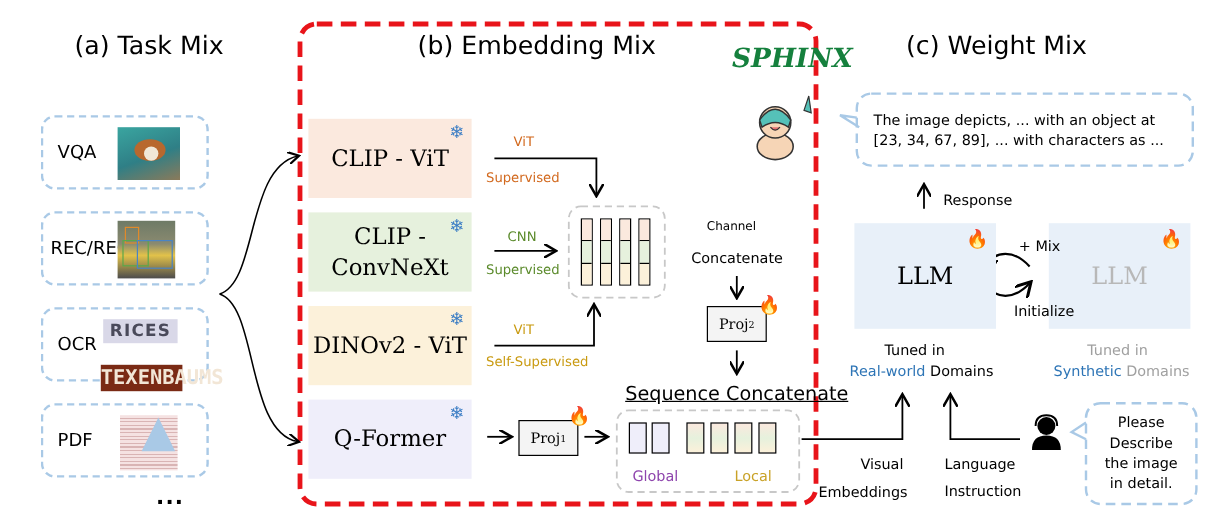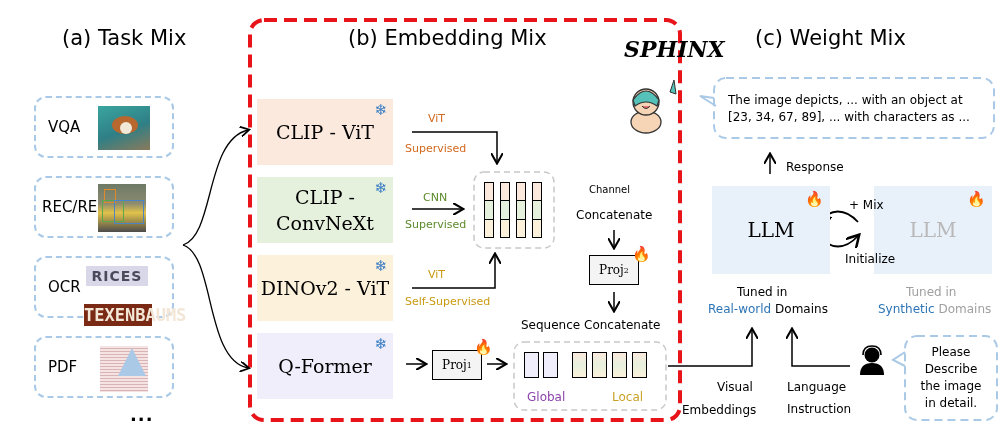--- a/index.html
+++ b/index.html
@@ -72,21 +72,21 @@
   <path d="M714,98 L700,96 L716,106" fill="none" stroke="#a9c9e6" stroke-width="2"></path>
 
   <rect x="905" y="336" width="92" height="84" rx="12" fill="none" stroke="#a9c9e6" stroke-width="2" stroke-dasharray="8,5"></rect>
   <path d="M905,352 L893,360 L905,366" fill="none" stroke="#a9c9e6" stroke-width="2"></path>
 </svg>
 
 <div class="abs title" style="left:22px;top:26px;margin-left:40px;">(a) Task Mix</div>
 <div class="abs title" style="left:348px;top:26px;">(b) Embedding Mix</div>
 <div class="abs title" style="left:755px;top:26px;">(c) Weight Mix</div>
 
-<div class="abs" style="left:624px;top:36px;font-family:'DejaVu Serif',serif;font-style:italic;font-weight:bold;font-size:22px;color:#000000;">SPHINX</div>
+<div class="abs" style="left:610px;top:36px;font-family:'DejaVu Serif',serif;font-style:italic;font-weight:bold;font-size:22px;color:#15803d;">SPHINX</div>
 <div class="abs" style="left:622px;top:78px;width:56px;height:58px;">
   <svg width="56" height="58" style="position:static;">
     <ellipse cx="24" cy="44" rx="15" ry="11" fill="#f6d5b6" stroke="#333" stroke-width="1.3"></ellipse>
     <circle cx="24" cy="24" r="13" fill="#f6d5b6" stroke="#333" stroke-width="1.3"></circle>
     <path d="M11,22 Q24,4 37,22 L35,28 Q24,20 13,28 Z" fill="#55c1b8" stroke="#333" stroke-width="1.2"></path>
     <path d="M20,28 Q24,33 28,28" fill="#e57373" stroke="#333" stroke-width="1"></path>
     <path d="M48,14 L52,2 L54,16 Z" fill="#55c1b8" stroke="#333" stroke-width="1"></path>
   </svg>
 </div>
 
@@ -170,21 +170,21 @@
 
 <div class="small" style="left:589px;top:184px;font-size:10px;">Channel</div>
 <div class="small" style="left:576px;top:208px;font-size:12px;">Concatenate</div>
 
 <div class="proj" style="left:589px;top:255px;width:50px;height:30px;">
   <span>Proj</span>
     <sub>2</sub>
 </div>
 <span class="fire" style="left:632px;top:247px;">🔥</span>
 
-<div class="small" style="left:521px;top:318px;font-size:12px;">Sequence Concatenate</div>
+<div class="small" style="left:521px;top:318px;font-size:16px;text-decoration:underline;">Sequence Concatenate</div>
 <div class="abs" style="left:524px;top:352px;" id="seq-row">
     <div style="position: absolute; top: 0px; left: 0px; width: 15px; height: 26px; border: 1.5px solid rgb(0, 0, 0); box-sizing: border-box; background: rgb(239, 238, 250);"></div>
     <div style="position: absolute; top: 0px; left: 19px; width: 15px; height: 26px; border: 1.5px solid rgb(0, 0, 0); box-sizing: border-box; background: rgb(239, 238, 250);"></div>
     <div style="position: absolute; top: 0px; left: 48px; width: 15px; height: 26px; border: 1.5px solid rgb(0, 0, 0); box-sizing: border-box; background: linear-gradient(rgb(251, 233, 222), rgb(230, 241, 221) 50%, rgb(252, 241, 218));"></div>
     <div style="position: absolute; top: 0px; left: 68px; width: 15px; height: 26px; border: 1.5px solid rgb(0, 0, 0); box-sizing: border-box; background: linear-gradient(rgb(251, 233, 222), rgb(230, 241, 221) 50%, rgb(252, 241, 218));"></div>
     <div style="position: absolute; top: 0px; left: 88px; width: 15px; height: 26px; border: 1.5px solid rgb(0, 0, 0); box-sizing: border-box; background: linear-gradient(rgb(251, 233, 222), rgb(230, 241, 221) 50%, rgb(252, 241, 218));"></div>
     <div style="position: absolute; top: 0px; left: 108px; width: 15px; height: 26px; border: 1.5px solid rgb(0, 0, 0); box-sizing: border-box; background: linear-gradient(rgb(251, 233, 222), rgb(230, 241, 221) 50%, rgb(252, 241, 218));"></div>
   </div>
 <div class="small" style="left:527px;top:390px;color:#8e44ad;">Global</div>
 <div class="small" style="left:612px;top:390px;color:#c9a227;">Local</div>

